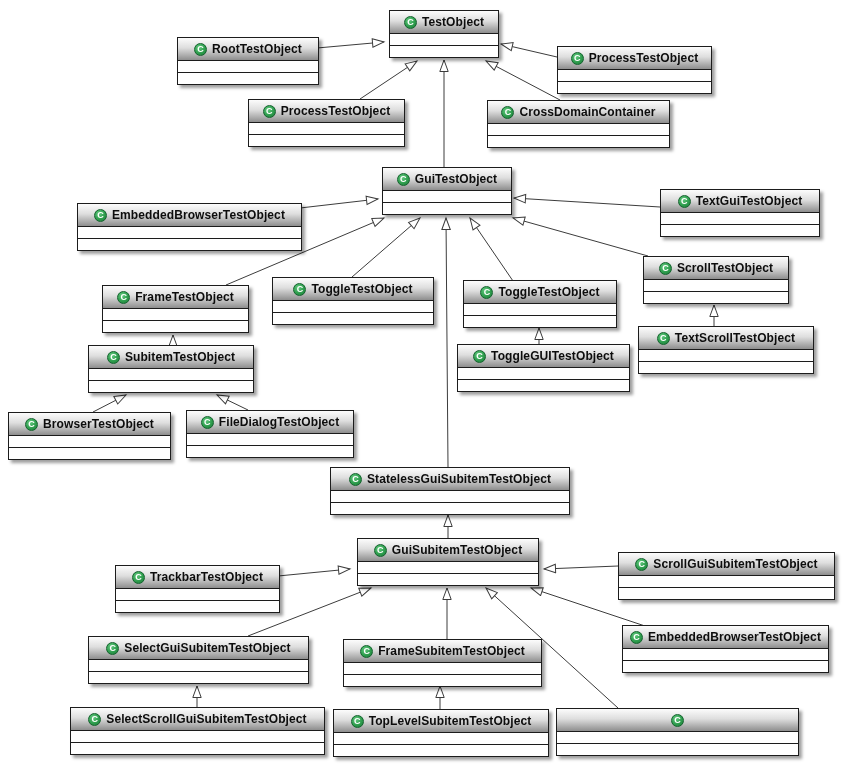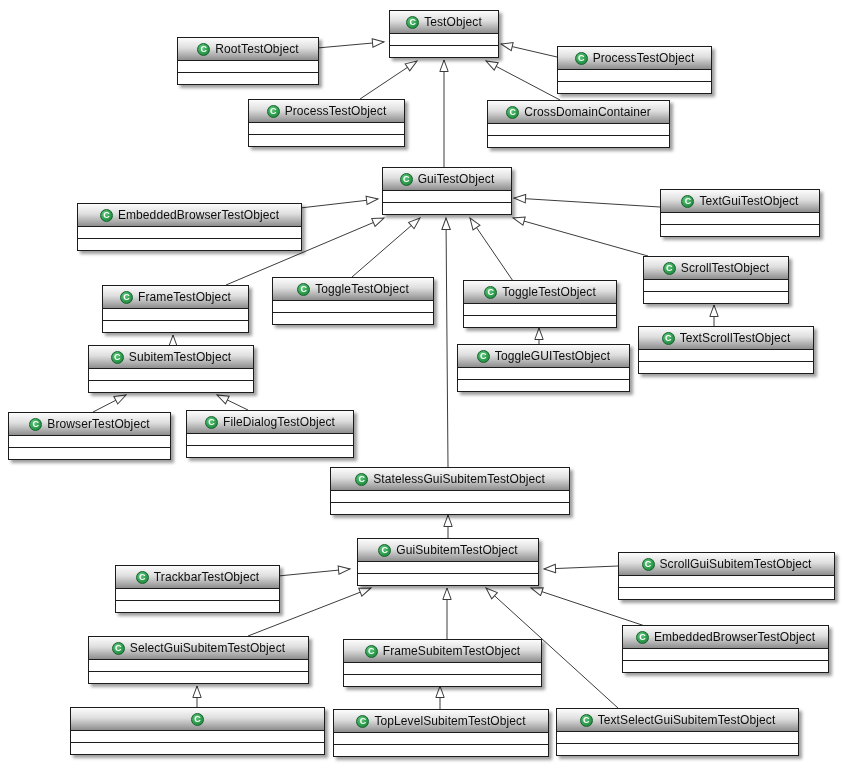--- a/index.html
+++ b/index.html
@@ -10,21 +10,21 @@
   #edges{position:absolute;left:0;top:0;width:844px;height:768px;}
   .cls{
     position:absolute;background:#ffffff;border:1px solid #1c1c1c;
     box-shadow:3px 3px 3px rgba(0,0,0,0.38);
   }
   .cls-header{
     height:22px;display:flex;align-items:center;justify-content:center;gap:5px;
     background:linear-gradient(to bottom,#fcfcfc 0%,#dedede 45%,#8e8e8e 100%);
     border-bottom:1px solid #1c1c1c;white-space:nowrap;overflow:hidden;padding:0 4px;
   }
-  .cls-label{font-size:12px;font-weight:normal;color:#0d0d0d;letter-spacing:0.1px;}
+  .cls-label{font-size:12px;font-weight:bold;color:#0d0d0d;letter-spacing:0.1px;}
   .cls-icon{
     flex:0 0 auto;width:13px;height:13px;border-radius:50%;
     border:1px solid #14632e;box-sizing:border-box;
     background:radial-gradient(circle at 38% 32%, #63c97f 0%, #2f9e4e 55%, #1d7a39 100%);
     color:#ffffff;font-size:9px;font-weight:bold;line-height:11px;text-align:center;
   }
   .cls-comp{height:11px;background:#ffffff;border-bottom:1px solid #1c1c1c;}
   .cls-comp:last-child{border-bottom:none;}
   .edge-line{stroke:#3c3c3c;stroke-width:1;fill:none;}
 </style>
@@ -256,28 +256,28 @@
         <div class="cls-header">
           <span class="cls-icon">C</span>
           <span class="cls-label">FrameSubitemTestObject</span>
         </div>
         <div class="cls-comp"></div>
         <div class="cls-comp"></div>
       </div>
       <div class="cls" style="left: 70px; top: 707px; width: 253px;">
         <div class="cls-header">
           <span class="cls-icon">C</span>
+          <span class="cls-label">SelectScrollGuiSubitemTestObject</span>
         </div>
         <div class="cls-comp"></div>
         <div class="cls-comp"></div>
       </div>
       <div class="cls" style="left: 556px; top: 708px; width: 241px;">
         <div class="cls-header">
           <span class="cls-icon">C</span>
-          <span class="cls-label">TextSelectGuiSubitemTestObject</span>
         </div>
         <div class="cls-comp"></div>
         <div class="cls-comp"></div>
       </div>
       <div class="cls" style="left: 333px; top: 709px; width: 214px;">
         <div class="cls-header">
           <span class="cls-icon">C</span>
           <span class="cls-label">TopLevelSubitemTestObject</span>
         </div>
         <div class="cls-comp"></div>

